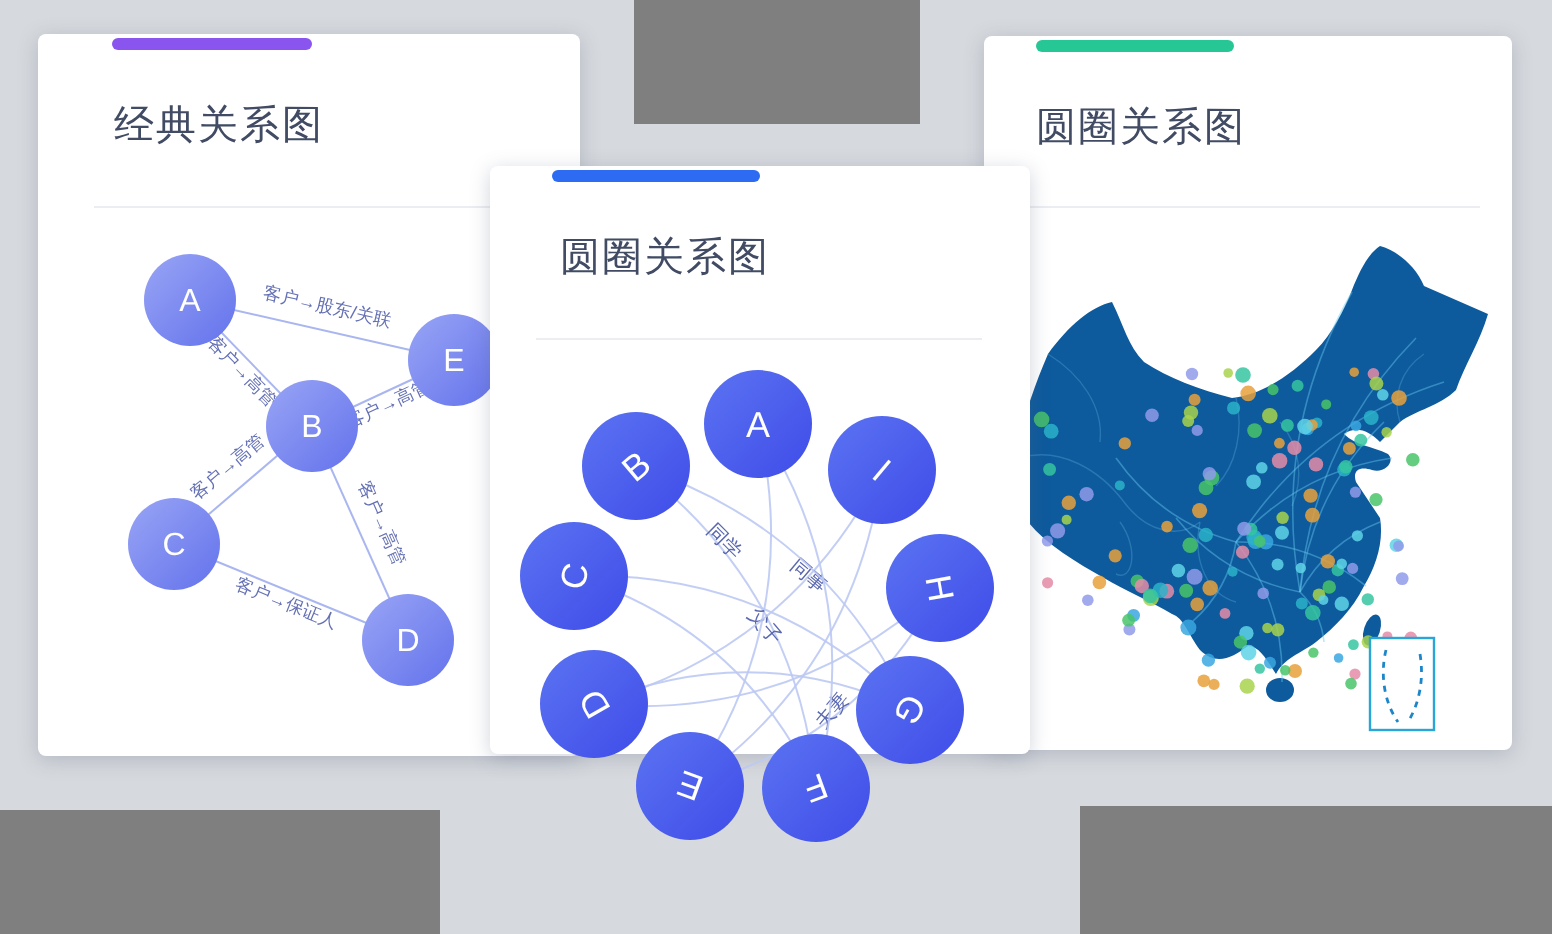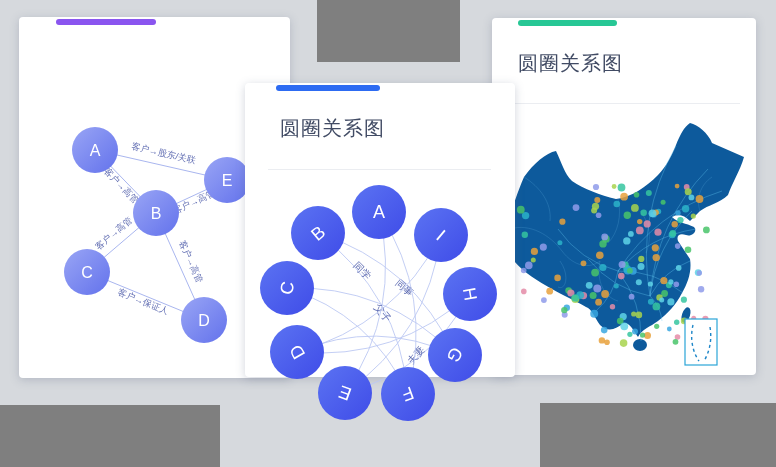--- a/index.html
+++ b/index.html
@@ -18,20 +18,24 @@
 <body>
 
 <div id="stage">
 
   <div class="gray-block" style="left:317px;top:0;width:143px;height:62px;"></div>
   <div class="gray-block" style="left:0;top:405px;width:220px;height:62px;"></div>
   <div class="gray-block" style="left:540px;top:403px;width:236px;height:64px;"></div>
 
   <div class="card" style="left:19px;top:17px;width:271px;height:361px;z-index:1;">
     <div class="tab-pill" style="left: 37px; width: 100px; background: rgb(138, 85, 239);"></div>
+    <div class="card-head">
+      <div class="card-title" style="padding:32px 0 0 38px;">经典关系图</div>
+      <div class="divider" style="top:86px;left:28px;right:0;"></div>
+    </div>
     <svg id="classic-graph" class="graph-svg" width="271" height="361" viewBox="0 0 271 361">
         <defs>
           <linearGradient id="gradClassic" x1="0" y1="0" x2="1" y2="1">
             <stop offset="0%" stop-color="#99a5f5"></stop>
             <stop offset="100%" stop-color="#6372ec"></stop>
           </linearGradient>
         </defs>
         <line x1="76" y1="133" x2="208" y2="163" stroke="#a9b6ef" stroke-width="1"></line>
         <text x="143.99458993230073" y="139.22380429787685" fill="#6470b4" font-size="9" text-anchor="middle" transform="rotate(13 143.99458993230073 139.22380429787685)">客户→股东/关联</text>
         <line x1="76" y1="133" x2="137" y2="196" stroke="#a9b6ef" stroke-width="1"></line>

